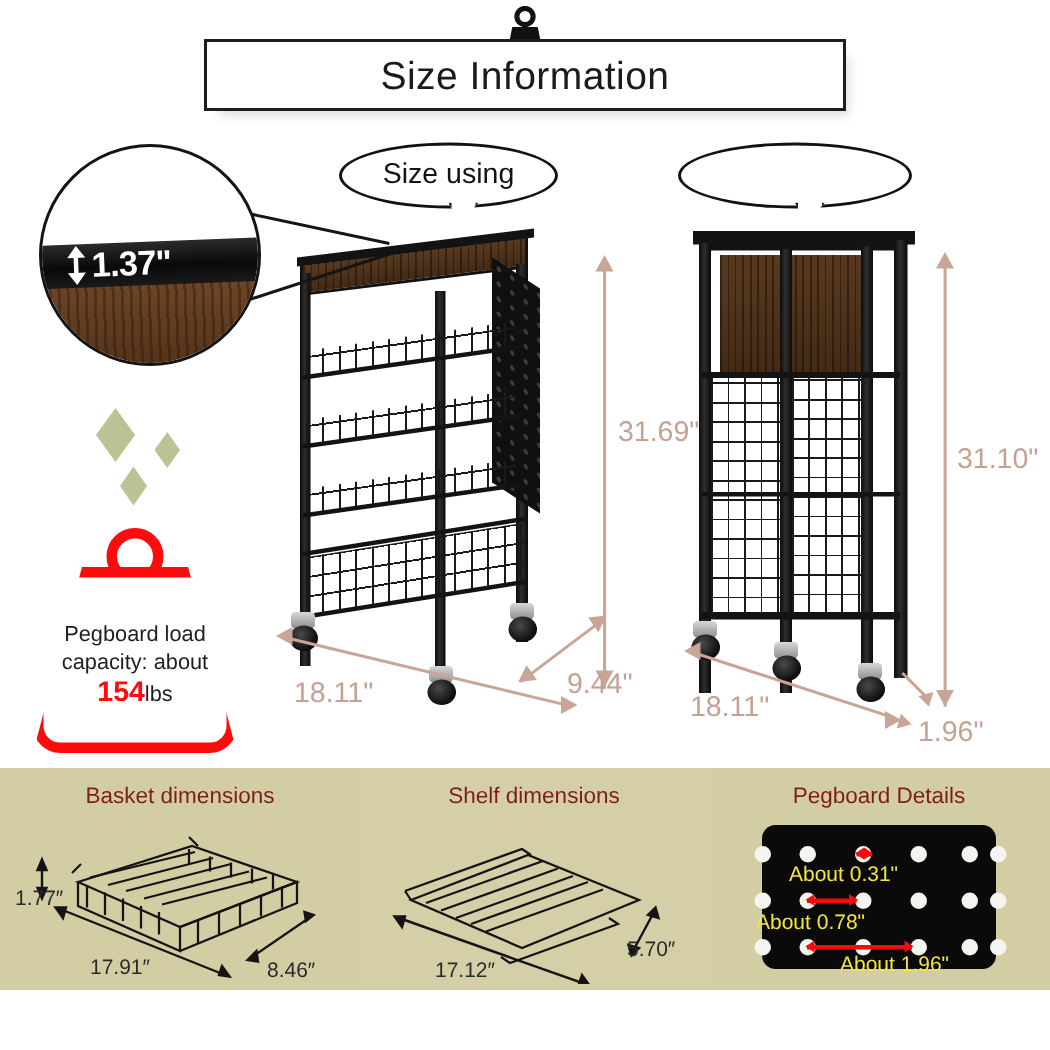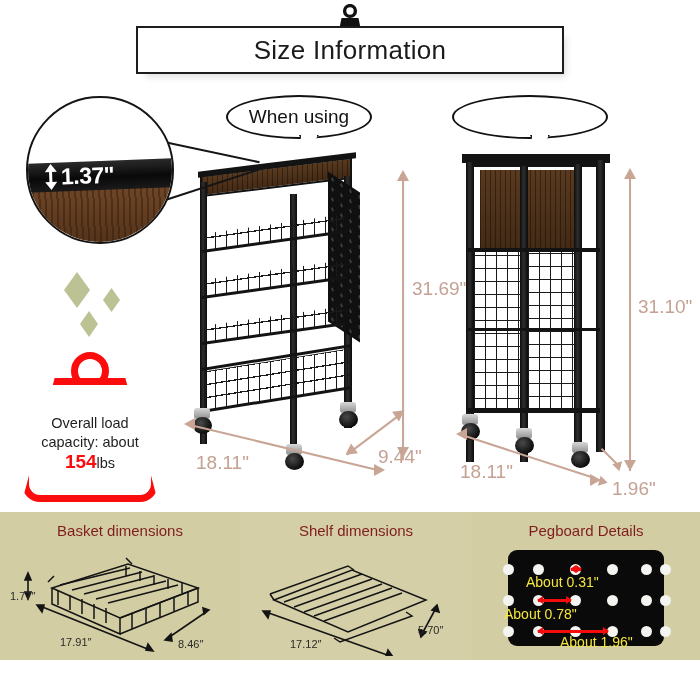--- a/index.html
+++ b/index.html
@@ -124,21 +124,21 @@
   .caster{position:absolute;}
   .caster .fork{position:absolute;left:2px;top:0;width:16px;height:11px;
     background:linear-gradient(180deg,#d8d8d8,#8e8e8e);border-radius:3px;}
   .caster .wheel{position:absolute;left:1px;top:9px;width:19px;height:17px;
     background:radial-gradient(circle at 40% 35%,#4a4a4a,#0c0c0c 70%);border-radius:50%;}
 
   
   .dim-line{position:absolute;background:#c8a595;transform-origin:0 50%;height:2.1px;}
   .dim-head{position:absolute;width:0;height:0;}
   .dim-txt{position:absolute;color:#c4a193;font-size:19px;white-space:nowrap;}
-  .dim-txt.small{font-size:11px;color:#2a2a2a;}
+  .dim-txt.small{font-size:14px;color:#2a2a2a;}
 
   
   .panels{position:absolute;left:0;top:512px;width:700px;height:148px;
     background:#d3cda4;display:flex;}
   .panel{position:relative;height:100%;}
   .p1{width:240px;background:#d3cda4;}
   .p2{width:232px;background:#d5cfa8;}
   .p3{width:228px;background:#d3cda4;}
   .panel-title{
     position:absolute;top:10px;left:0;width:100%;text-align:center;
@@ -174,21 +174,21 @@
 
   <svg class="clip" viewBox="0 0 26 28">
     <circle cx="13" cy="7" r="5.4" fill="none" stroke="#111" stroke-width="3.4"></circle>
     <path d="M4.5 14 H21.5 L23.5 24 H2.5 Z" fill="#111"></path>
   </svg>
   <div class="title-box">
     <div class="title-text">Size Information</div>
   </div>
 
   <div class="bubble" id="bubble-using">
-    <span>When using</span>
+    <span>Size using</span>
     <span class="tail"></span>
   </div>
   <div class="bubble" id="bubble-stored">
     <span class="tail"></span>
   </div>
 
   <div class="leader" style="left:150px;top:138px;width:112px;transform:rotate(12deg);"></div>
   <div class="leader" style="left:150px;top:204px;width:118px;transform:rotate(-18deg);"></div>
 
   <div class="mag">
@@ -202,21 +202,21 @@
   </div>
 
   <div class="spark d1"></div>
   <div class="spark d2"></div>
   <div class="spark d3"></div>
 
   <div class="weight">
     <div class="weight-ring"></div>
     <div class="weight-body"></div>
     <div class="weight-txt">
-      <div>Overall load</div>
+      <div>Pegboard load</div>
       <div>capacity: about</div>
       <div>
         <span class="weight-num">154</span><span class="weight-unit">lbs</span>
       </div>
     </div>
   </div>
 
   <div class="cart" id="cart-using" style="left:178px;top:158px;width:205px;height:320px;">
 
     <div class="wood" style="position:absolute;left:22px;top:8px;width:152px;height:22px;

